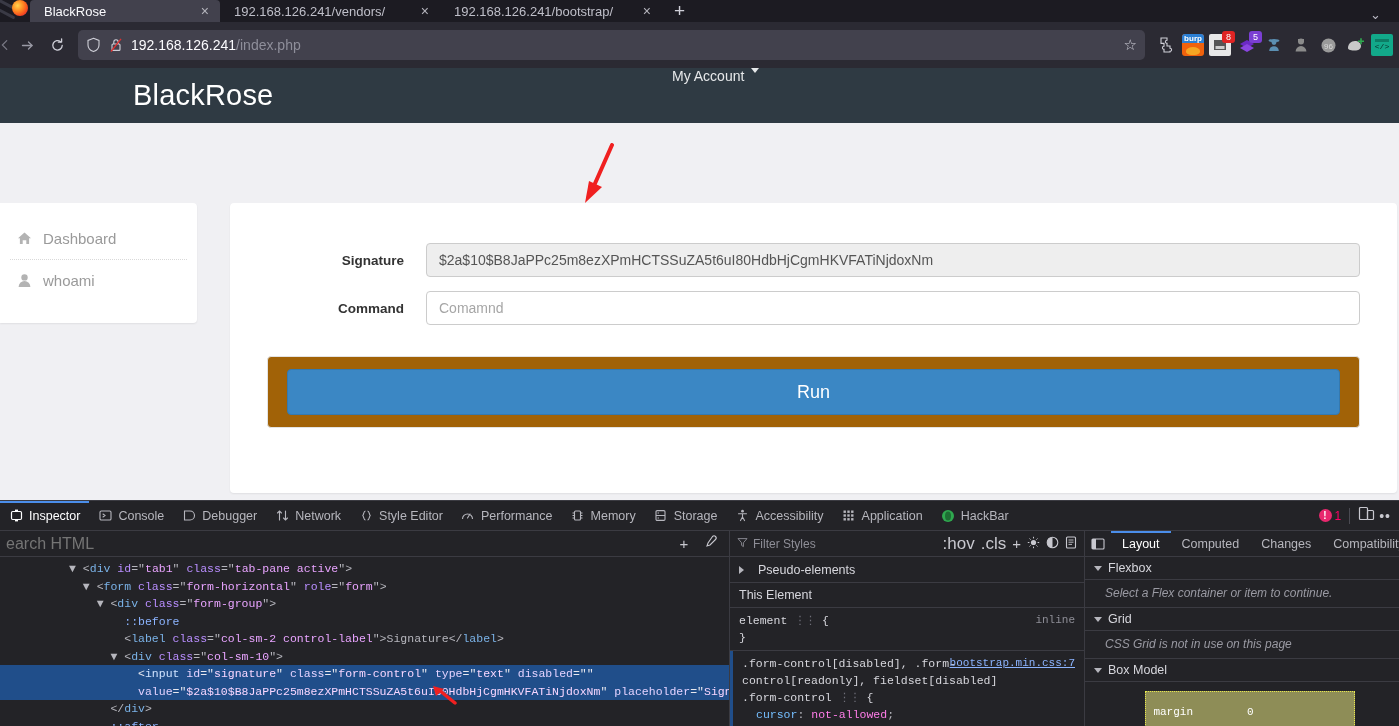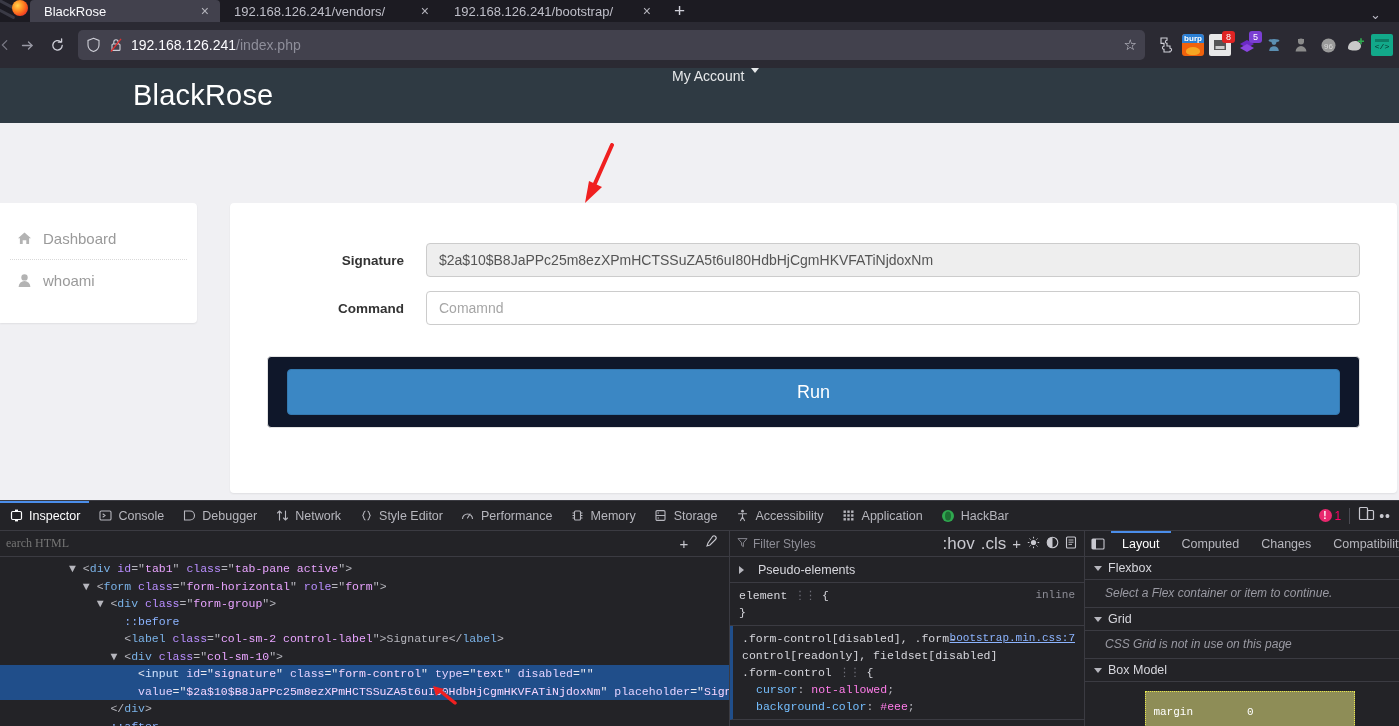--- a/index.html
+++ b/index.html
@@ -130,21 +130,21 @@
   }
   .form-ctl {
     flex: 1; margin-right: 37px; height: 34px; border: 1px solid #ccc;
     border-radius: 4px; font-size: 14px; color: #555;
     padding: 0 12px; line-height: 32px; background: #fff;
     white-space: nowrap; overflow: hidden;
   }
   .form-ctl.disabled { background: #eee; cursor: not-allowed; }
   .form-ctl.placeholder { color: #a6a6a6; }
   .panel-footer {
-    margin: 31px 37px 0 37px; background: #0f172a;
+    margin: 31px 37px 0 37px; background: #a16207;
     border: 1px solid #e3e3e3; border-radius: 4px; padding: 12px 19px;
   }
   .btn-run {
     width: 100%; height: 46px; background: #3b87c4; border: 1px solid #3479b0;
     border-radius: 4px; color: #fff; font-size: 18px;
     display: flex; align-items: center; justify-content: center;
   }
 
   
   .arrow { position: absolute; pointer-events: none; }
@@ -180,21 +180,21 @@
   .dt-divider { width: 1px; height: 16px; background: #4a4a52; margin: 0 4px; }
 
   .dt-body { display: flex; height: 196px; }
   .dt-inspector { width: 730px; flex: 0 0 730px; border-right: 1px solid #3b3b42; }
   .dt-searchbar {
     height: 26px; background: #232327; border-bottom: 1px solid #3b3b42;
     display: flex; align-items: center; padding: 0 6px;
   }
   .dt-searchbar input {
     flex: 1; background: transparent; border: none; outline: none;
-    color: #eab308; font-size: 12px; font-family: Liberation Serif, serif;
+    color: #eab308; font-size: 16px; font-family: Liberation Sans, sans-serif;
   }
   .dt-searchbar .sb-btn { width: 26px; text-align: center; color: #c8c8cf; font-size: 15px; }
   .markup {
     background: #232327; padding: 3px 0 0 0; font-family: "Liberation Mono", monospace;
     font-size: 11.5px; line-height: 17.5px; color: #b6b6bd; overflow: hidden; height: 170px;
   }
   .mline { white-space: pre; padding-left: 0; }
   .mline.sel { background: #204e8a; }
   .twisty { color: #b6b6bd; }
   .tag { color: #7bb3e8; }
@@ -636,20 +636,23 @@
                 <path d="M3.5 4 H8.5 M3.5 6.2 H8.5 M3.5 8.4 H7" stroke="#c8c8cf" stroke-width="0.9"></path>
               </svg>
           </span>
         </div>
 
         <div class="pseudo-row">
           <span class="tri-right"></span>
           <span>Pseudo-elements</span>
         </div>
 
+        <div class="this-element">
+          <span>This Element</span>
+        </div>
 
         <div class="rule-block">
           <span class="inline-lbl">inline</span>
           <div><span class="sel-name">element</span> <span class="grip">⋮⋮</span> {</div>
           <div>}</div>
         </div>
 
         <div class="rule-block highlighted">
           <a class="src-link">bootstrap.min.css:7</a>
           <div style="max-width:265px;word-break:break-word;"><span class="sel-name">.form-control[disabled], .form-control[readonly], fieldset[disabled] .form-control</span> <span class="grip">⋮⋮</span> {</div>

